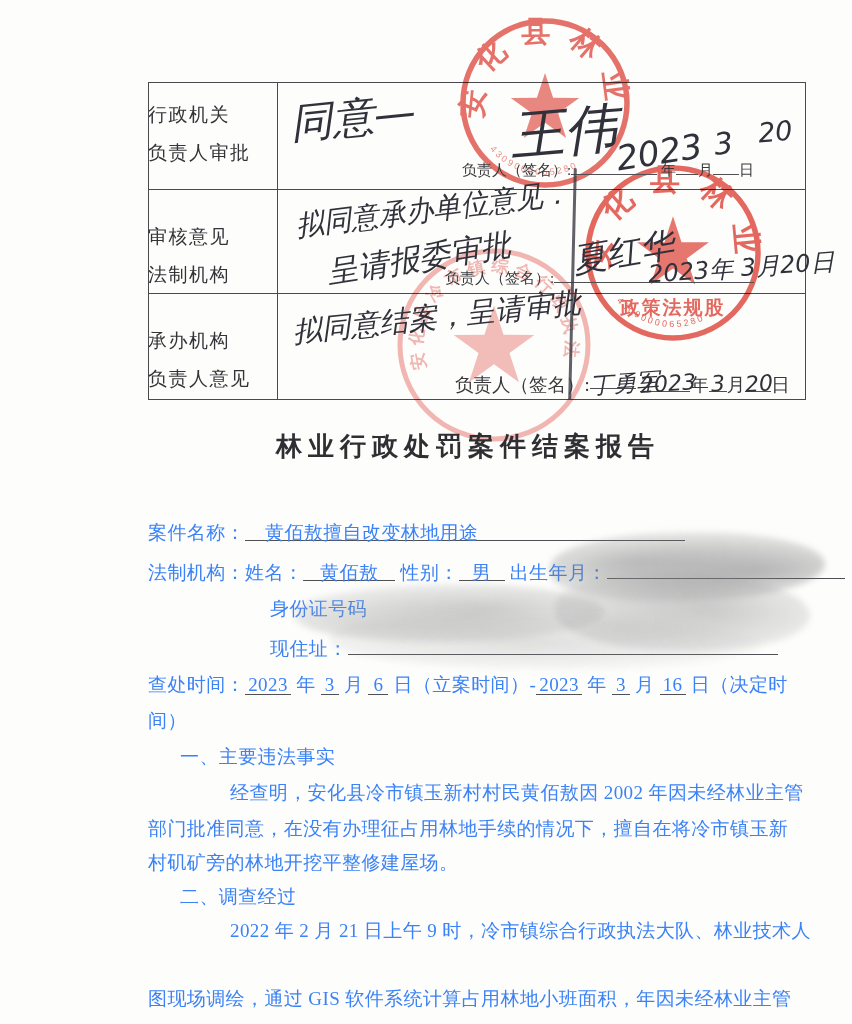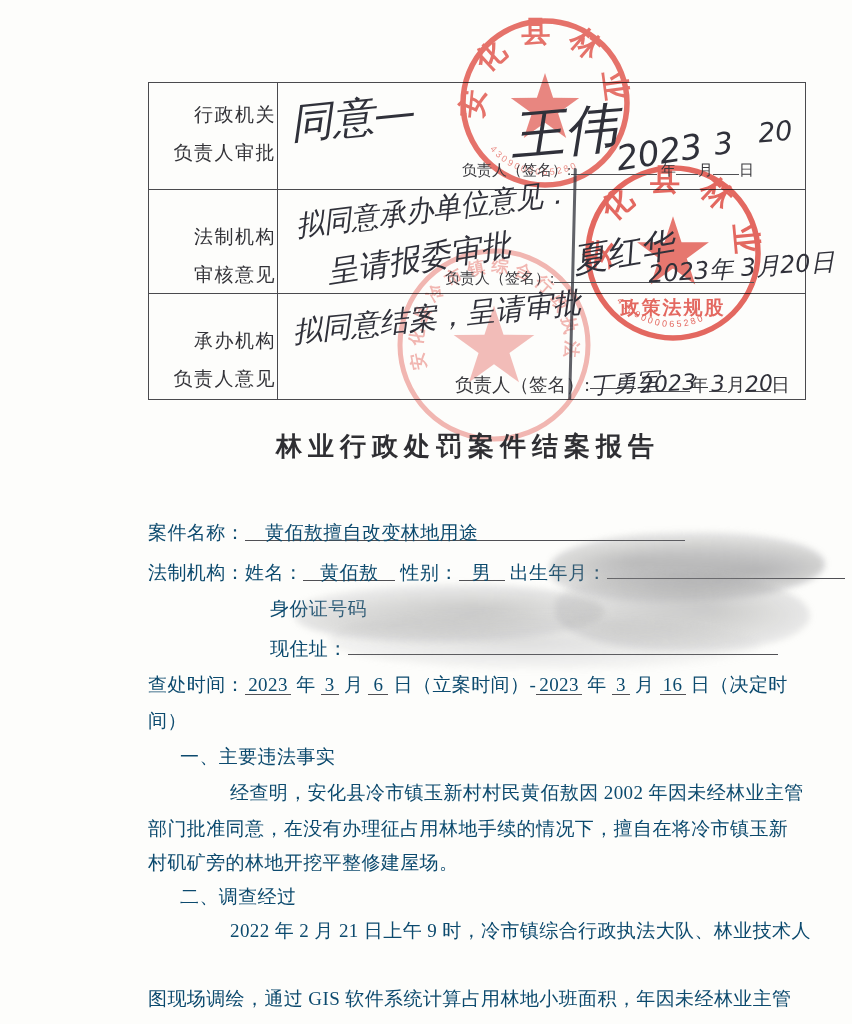--- a/index.html
+++ b/index.html
@@ -11,21 +11,21 @@
   }
   .abs { position:absolute; }
 
   
   .tbl { left:148px; top:82px; width:658px; height:318px;
          border:1.6px solid #4a4a4e; box-sizing:border-box; }
   .tbl .vdiv { position:absolute; left:128px; top:0; bottom:0; width:0;
                border-left:1.6px solid #4a4a4e; }
   .tbl .hdiv { position:absolute; left:0; right:0; height:0;
                border-top:1.6px solid #4a4a4e; }
-  .rowlabel { position:absolute; left:148px; width:128px; text-align:right;
+  .rowlabel { position:absolute; left:148px; width:128px; text-align:left;
               font-size:19px; letter-spacing:1.5px; line-height:38px; color:#333338; }
 
   .signline { position:absolute; font-size:15px; white-space:nowrap; color:#38383c; }
   .ul { display:inline-block; border-bottom:1.6px solid #505054;
         text-align:center; vertical-align:baseline; height:20px; }
 
   
   .hw { position:absolute; font-family:"DejaVu Sans",cursive; font-style:italic;
         color:#30313a; white-space:nowrap; }
   .hw-inline { font-family:"DejaVu Sans",cursive; font-style:italic; color:#30313a;
@@ -34,21 +34,21 @@
                background:#3a3b43; opacity:.8; transform:rotate(1.4deg); border-radius:2px; }
 
   
   .seal { position:absolute; mix-blend-mode:multiply; }
   .seal text { font-family:"Liberation Sans","DejaVu Sans",sans-serif; }
 
   
   .doc-title { position:absolute; left:148px; width:640px; top:429px; text-align:center;
                font-size:26px; font-weight:bold; letter-spacing:6px; color:#2f2f33; }
   .bline { position:absolute; left:148px; width:680px; font-size:19px;
-           white-space:nowrap; color:#0c4a6e; letter-spacing:.4px; }
+           white-space:nowrap; color:#3b82f6; letter-spacing:.4px; }
   .indent-sub { padding-left:122px; }
   .indent-h { padding-left:32px; }
   .indent-p { padding-left:82px; }
 
   
   .smudge { position:absolute; filter:blur(3px); border-radius:45% 55% 50% 50%;
             pointer-events:none; }
   .sm1 { background:
       radial-gradient(ellipse at 30% 40%, rgba(110,110,112,.38), rgba(150,150,152,.18) 55%, transparent 75%),
       radial-gradient(ellipse at 75% 60%, rgba(100,100,104,.42), transparent 70%); }
@@ -67,22 +67,22 @@
     <div class="vdiv"></div>
     <div class="hdiv" style="top:106px"></div>
     <div class="hdiv" style="top:210px"></div>
   </div>
 
   <div class="rowlabel" style="top:96px">
     <div>行政机关</div>
     <div>负责人审批</div>
   </div>
   <div class="rowlabel" style="top:218px">
+    <div>审核意见</div>
     <div>法制机构</div>
-    <div>审核意见</div>
   </div>
   <div class="rowlabel" style="top:322px">
     <div>承办机构</div>
     <div>负责人意见</div>
   </div>
 
   <svg class="seal" style="left:457px; top:15px; opacity:.82" width="176" height="176" viewBox="0 0 176 176">
     <circle cx="88" cy="88" r="82" fill="none" stroke="#e2544b" stroke-width="5.5"></circle>
     <defs>
       <path id="arcA" d="M 30,110 A 62,62 0 1 1 146,110"></path>

